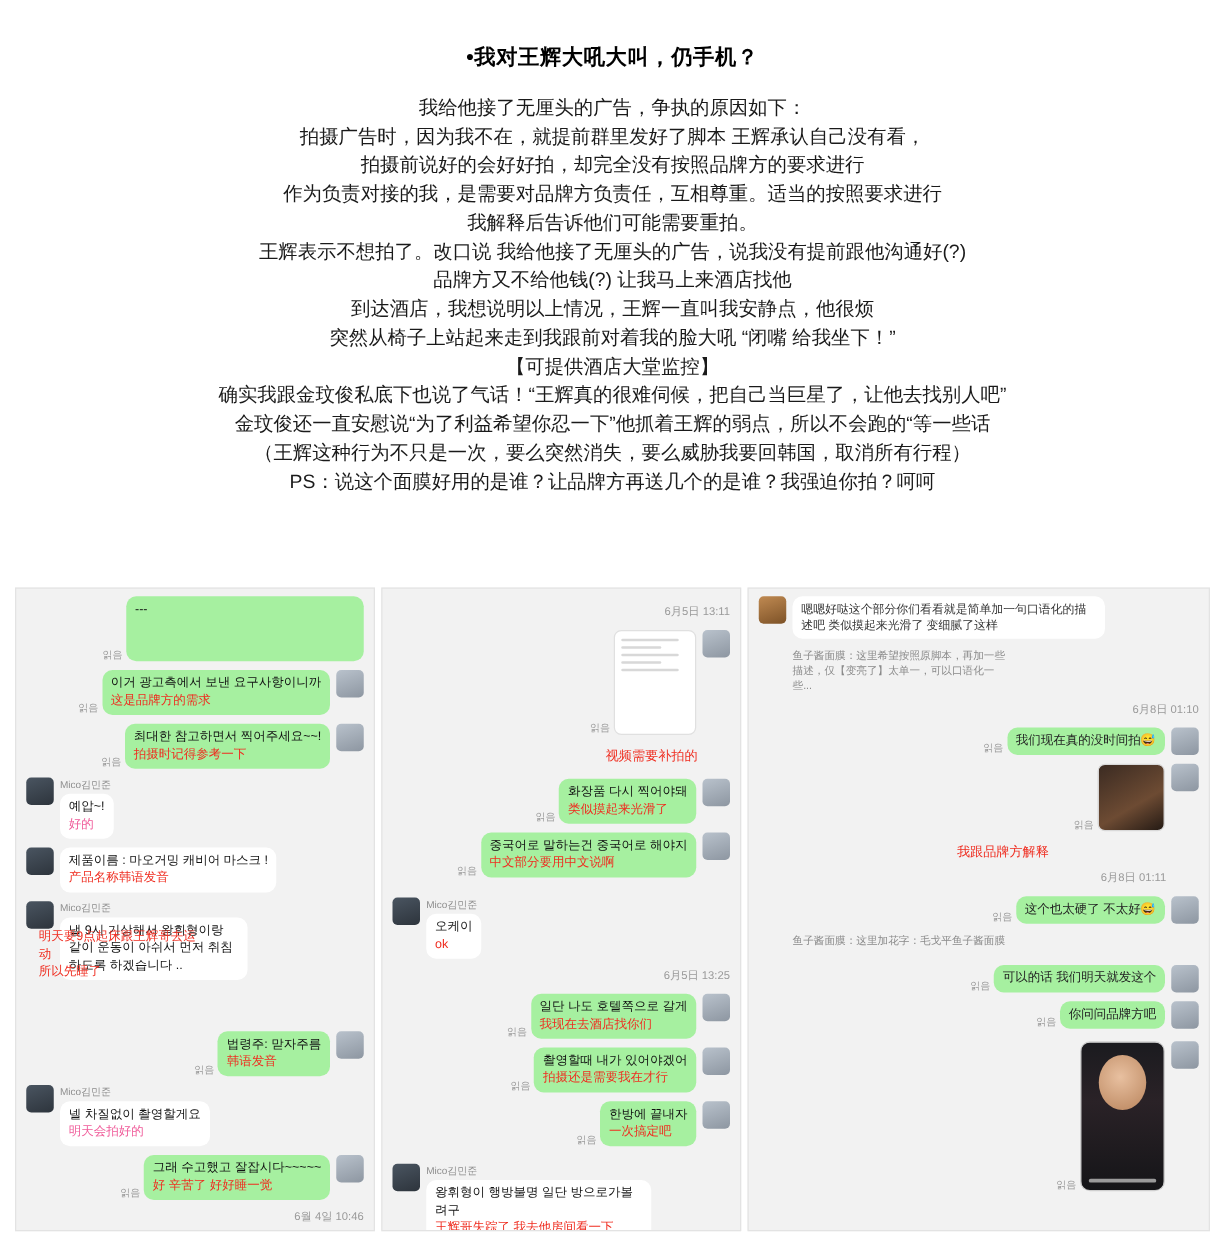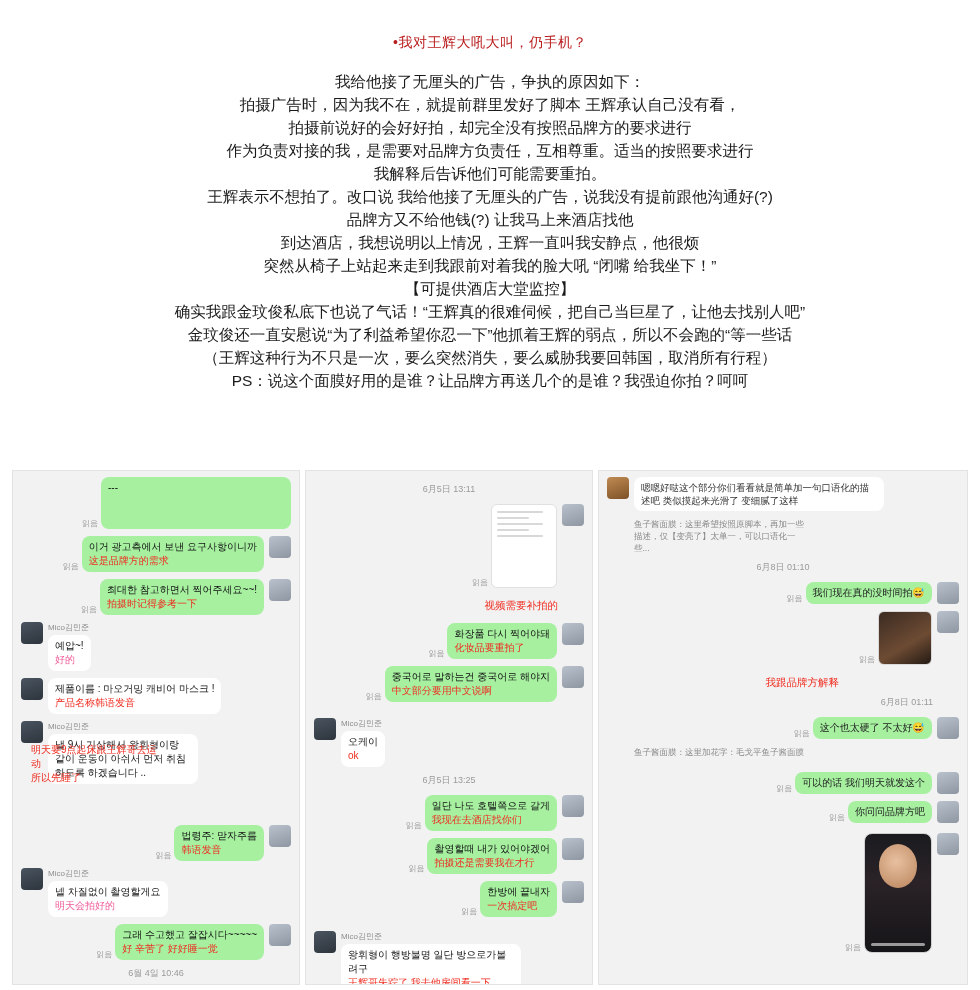--- a/index.html
+++ b/index.html
@@ -20,23 +20,23 @@
     position: relative;
     background: #fff;
   }
 
   
   .statement {
     padding: 34px 18px 6px 18px;
     text-align: center;
   }
   .statement .headline {
-    color: #b91c1c;
-    font-size: 14px;
-    font-weight: normal;
+    color: #000000;
+    font-size: 17px;
+    font-weight: bold;
     letter-spacing: 0.5px;
     margin-bottom: 18px;
   }
   .statement .line {
     font-size: 15.5px;
     line-height: 23px;
     color: #1a1a1a;
     white-space: pre-wrap;
   }
 
@@ -119,21 +119,21 @@
   .bubble .zh-pink { color: #f05c9a; display: block; }
 
   .meta {
     font-size: 8px;
     color: #9a9a9a;
     margin: 0 3px;
     align-self: flex-end;
     white-space: nowrap;
   }
   .timecenter {
-    text-align: center;
+    text-align: right;
     font-size: 9px;
     color: #9a9a9a;
     margin: 6px 0 8px 0;
   }
   .note-left {
     position: absolute;
     left: 18px;
     font-size: 10px;
     line-height: 14px;
     color: #ef2d20;
@@ -339,21 +339,21 @@
         </div>
 
         <div style="text-align:right;padding-right:26px;margin:6px 0 10px 0;">
           <span class="zh-red" style="font-size:10.5px;color:#ef2d20;font-family:Liberation Mono, monospace;">视频需要补拍的</span>
         </div>
 
         <div class="row right">
           <div class="meta">읽음</div>
           <div class="bubble green">
             <span class="ko">화장품 다시 찍어야돼</span>
-            <span class="zh-red">化妆品要重拍了</span>
+            <span class="zh-red">类似摸起来光滑了</span>
           </div>
           <div class="avatar right-av"></div>
         </div>
 
         <div class="row right">
           <div class="meta">읽음</div>
           <div class="bubble green">
             <span class="ko">중국어로 말하는건 중국어로 해야지</span>
             <span class="zh-red">中文部分要用中文说啊</span>
           </div>

